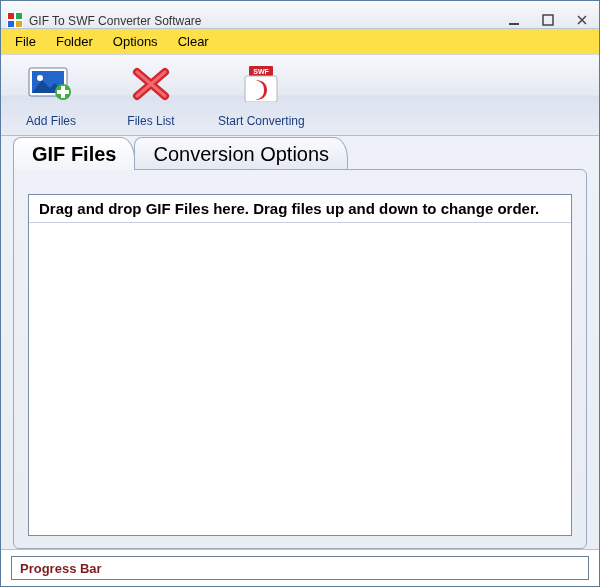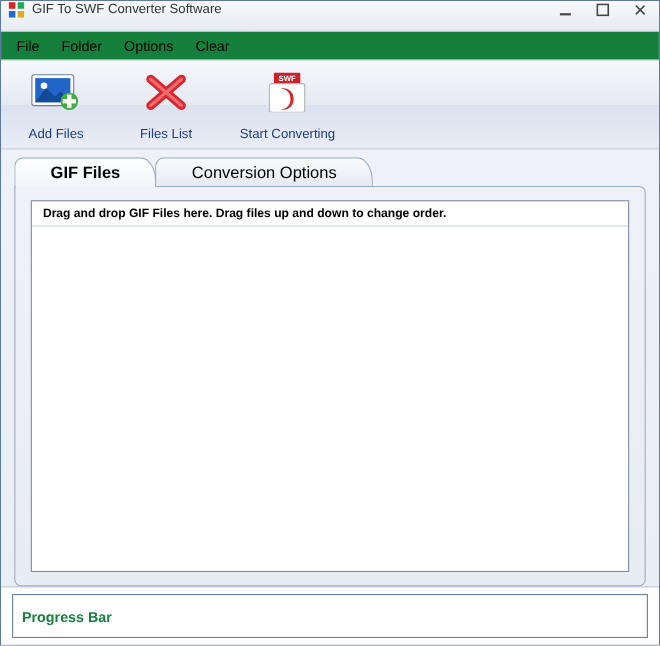--- a/index.html
+++ b/index.html
@@ -1,48 +1,48 @@
 <!DOCTYPE html>
 <html><head>
   <meta charset="utf-8">
   <style>
     * { margin: 0; padding: 0; box-sizing: border-box; font-family: "Segoe UI", Tahoma, sans-serif; }
     body { background: #fff; width: 600px; height: 587px; overflow: hidden; }
 
     .window { width: 600px; height: 587px; display: flex; flex-direction: column; border: 1px solid #5a7aa0; }
 
-    .titlebar { height: 28px; background: linear-gradient(to bottom, #f8f9fb, #e6ebf2); display: flex; align-items: flex-start; padding: 0 6px; border-bottom: 1px solid #b9c6d8; font-size: 12px; color: #333; }
+    .titlebar { height: 28px; background: linear-gradient(to bottom, #f8f9fb, #e6ebf2); display: flex; align-items: flex-end; padding: 0 6px; border-bottom: 1px solid #b9c6d8; font-size: 12px; color: #333; }
     .titlebar .app-icon { width: 16px; height: 16px; margin-right: 6px; }
     .titlebar .title-text { flex: 1; }
     .titlebar .win-controls { display: flex; gap: 12px; align-items: center; color: #555; }
     .titlebar .win-btn { width: 22px; height: 16px; display: flex; align-items: center; justify-content: center; cursor: pointer; font-size: 10px; }
     .titlebar .win-btn svg { width: 12px; height: 12px; }
 
-    .menubar { height: 26px; border-bottom: 1px solid #cfd8e4; display: flex; align-items: stretch; padding: 0 4px; font-size: 13px; color: #000; background:#15803d;}
+    .menubar { height: 26px; border-bottom: 1px solid #cfd8e4; display: flex; align-items: stretch; padding: 0 4px; font-size: 13px; color: #000; background:#fde047;}
     .menubar .menu-item { padding: 5px 10px; cursor: pointer; }
 
     .toolbar { background: linear-gradient(to bottom, #f6f8fc 0%, #e5e9f2 50%, #dbe2ef 51%, #e8ecf5 100%); border-bottom: 1px solid #b0bed2; padding: 6px 10px 4px; display: flex; gap: 20px; }
     .tool-btn { display: flex; flex-direction: column; align-items: center; min-width: 80px; border: 1px solid transparent; border-radius: 4px; padding: 4px 6px 2px; cursor: pointer; }
     .tool-btn .tool-icon { width: 48px; height: 36px; display:flex; align-items:center; justify-content:center; }
     .tool-btn .tool-label { font-size: 12px; color: #1a3e80; margin-top: 12px; }
 
     .content-area { flex: 1; background: linear-gradient(to bottom, #eef1f7, #e9edf4); padding: 6px 12px 0; display: flex; flex-direction: column; }
 
     .tabs { display: flex; align-items: flex-end; height: 28px; }
-    .tab { padding: 5px 32px 4px; font-size: 15px; color: #000; background: linear-gradient(to bottom,#fafbfd,#e4e9f1); border: 1px solid #9aadc4; border-bottom: none; border-radius: 8px 14px 0 0 / 8px 22px 0 0; margin-right: -1px; cursor: pointer; position: relative; z-index: 1; }
+    .tab { padding: 5px 18px 4px; font-size: 20px; color: #000; background: linear-gradient(to bottom,#fafbfd,#e4e9f1); border: 1px solid #9aadc4; border-bottom: none; border-radius: 8px 14px 0 0 / 8px 22px 0 0; margin-right: -1px; cursor: pointer; position: relative; z-index: 1; }
     .tab.active { background: linear-gradient(to bottom,#fff,#f1f4f9); z-index: 3; font-weight: bold; }
     .tab-panel { flex:1; border: 1px solid #9aadc4; background: linear-gradient(to bottom,#eef1f7,#e8ecf3); border-radius: 0 6px 6px 6px; position: relative; z-index: 2; margin-top: -1px; padding: 12px 14px; display:flex; flex-direction:column; }
 
-    .file-list { flex:1; background: #fff; border: 1px solid #7a8ba3; display:flex; flex-direction:column; font-size: 11px; }
+    .file-list { flex:1; background: #fff; border: 1px solid #7a8ba3; display:flex; flex-direction:column; font-size: 15px; margin-top: 12px; }
     .file-list .list-header { border-bottom: 1px solid #c7d0dc; padding: 5px 10px; font-weight: bold; color:#000; }
     .file-list .list-body { flex:1; padding: 2px 0; overflow:auto; }
     .file-list .list-row { padding: 1px 10px; font-weight: bold; color:#000; cursor: default; }
 
     .progress-wrap { border-top: 1px solid #b3c0d4; background:#fff; padding: 6px 10px; }
-    .progress-box { border: 1px solid #6a7e9a; height: 40px; display:flex; align-items:center; padding: 0 8px; font-size: 13px; font-weight: bold; color:#15803d;}
+    .progress-box { border: 1px solid #6a7e9a; height: 24px; display:flex; align-items:center; padding: 0 8px; font-size: 13px; font-weight: bold; color:#7f1d1d;}
 
   </style>
 </head>
 <body>
 
 <div class="window">
 
   <div class="titlebar">
     <span class="app-icon">
       <svg viewBox="0 0 16 16">

